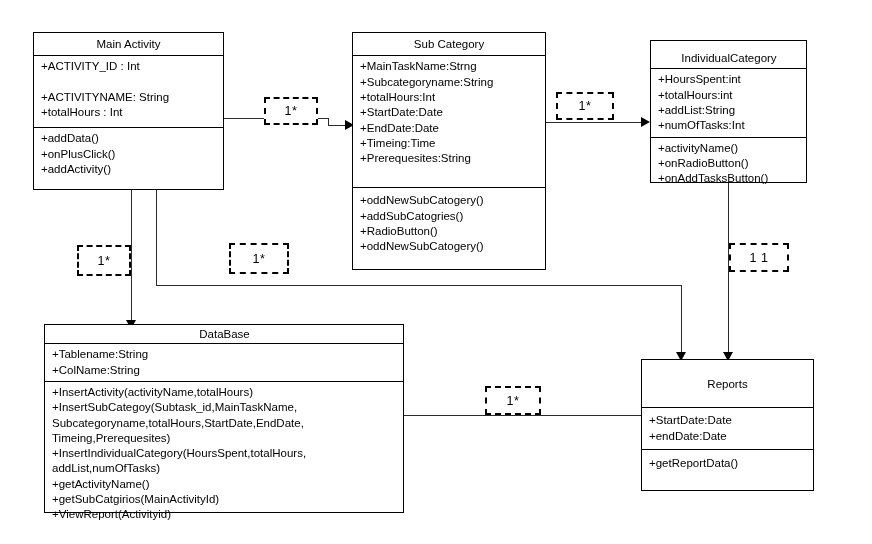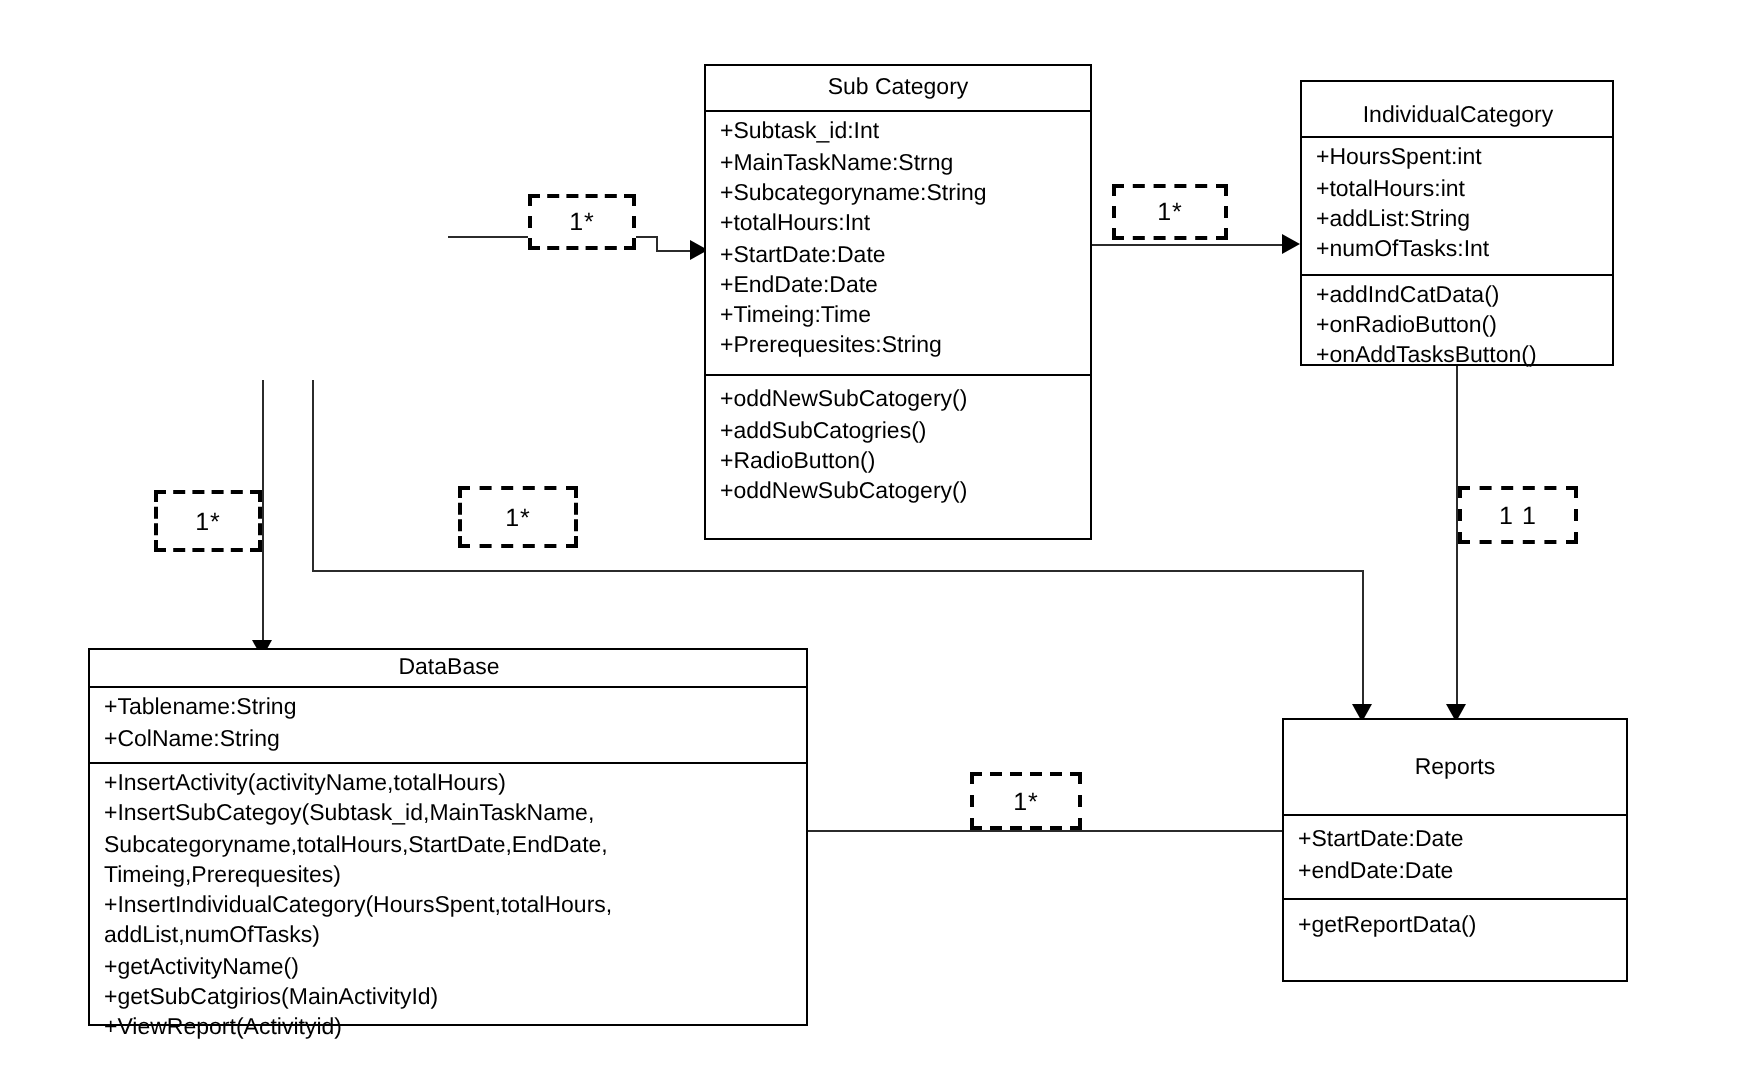--- a/index.html
+++ b/index.html
@@ -121,25 +121,38 @@
   <div class="edge-v" style="left:156px; top:190px; height:96px;"></div>
   <div class="edge-h" style="left:156px; top:285px; width:526px;"></div>
   <div class="edge-v" style="left:681px; top:285px; height:72px;"></div>
   <div class="arrow-down" style="left:676px; top:352px;"></div>
 
   <div class="edge-v" style="left:728px; top:183px; height:174px;"></div>
   <div class="arrow-down" style="left:723px; top:352px;"></div>
 
   <div class="edge-h" style="left:404px; top:415px; width:237px;"></div>
 
+  <div class="uml-class" style="left:33px; top:32px; width:191px; height:158px;">
+    <div class="cls-title">Main Activity</div>
+    <div class="cls-compartment bordered" style="height:72px;">
+      <div class="member">+ACTIVITY_ID : Int</div>
+      <div class="member blank"></div>
+      <div class="member">+ACTIVITYNAME: String</div>
+      <div class="member">+totalHours : Int</div>
+    </div>
+    <div class="cls-compartment">
+      <div class="member">+addData()</div>
+      <div class="member">+onPlusClick()</div>
+      <div class="member">+addActivity()</div>
+    </div>
+  </div>
 
   <div class="uml-class" style="left:352px; top:32px; width:194px; height:238px;">
     <div class="cls-title">Sub Category</div>
     <div class="cls-compartment bordered" style="height:132px;">
-      <div class="member">+Subtask_id:Int</div>
       <div class="member">+MainTaskName:Strng</div>
       <div class="member">+Subcategoryname:String</div>
       <div class="member">+totalHours:Int</div>
       <div class="member">+StartDate:Date</div>
       <div class="member">+EndDate:Date</div>
       <div class="member">+Timeing:Time</div>
       <div class="member">+Prerequesites:String</div>
     </div>
     <div class="cls-compartment" style="padding-top:5px;">
       <div class="member">+oddNewSubCatogery()</div>
@@ -151,21 +164,21 @@
 
   <div class="uml-class" style="left:650px; top:40px; width:157px; height:143px;">
     <div class="cls-title left-align" style="padding-top:10px; padding-bottom:3px;">IndividualCategory</div>
     <div class="cls-compartment bordered">
       <div class="member">+HoursSpent:int</div>
       <div class="member">+totalHours:int</div>
       <div class="member">+addList:String</div>
       <div class="member">+numOfTasks:Int</div>
     </div>
     <div class="cls-compartment">
-      <div class="member">+addIndCatData()</div>
+      <div class="member">+activityName()</div>
       <div class="member">+onRadioButton()</div>
       <div class="member">+onAddTasksButton()</div>
     </div>
   </div>
 
   <div class="uml-class" style="left:44px; top:324px; width:360px; height:189px;">
     <div class="cls-title left-align" style="padding-top:2px; padding-bottom:2px;">DataBase</div>
     <div class="cls-compartment bordered">
       <div class="member">+Tablename:String</div>
       <div class="member">+ColName:String</div>

